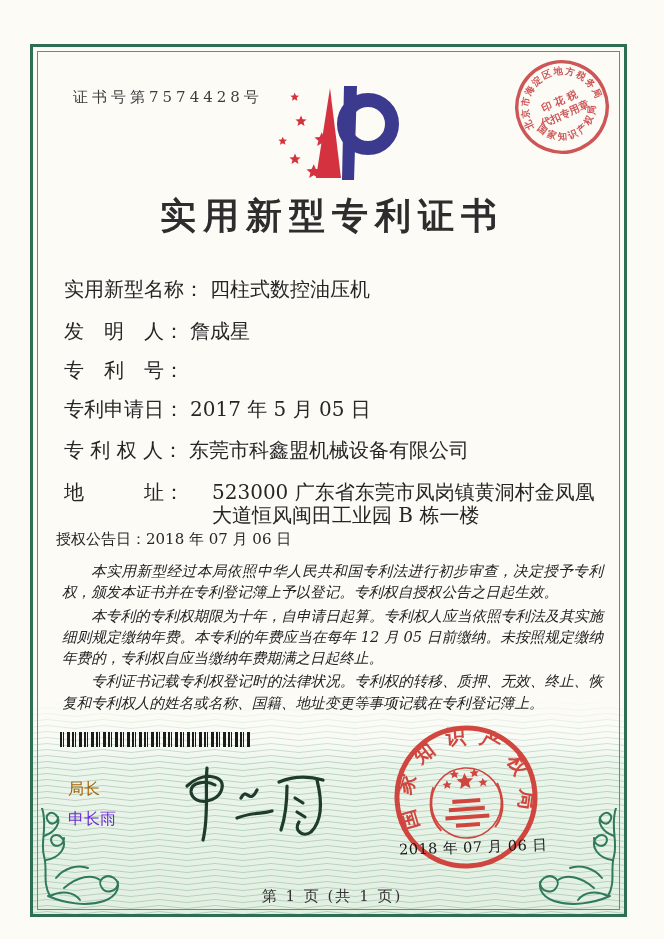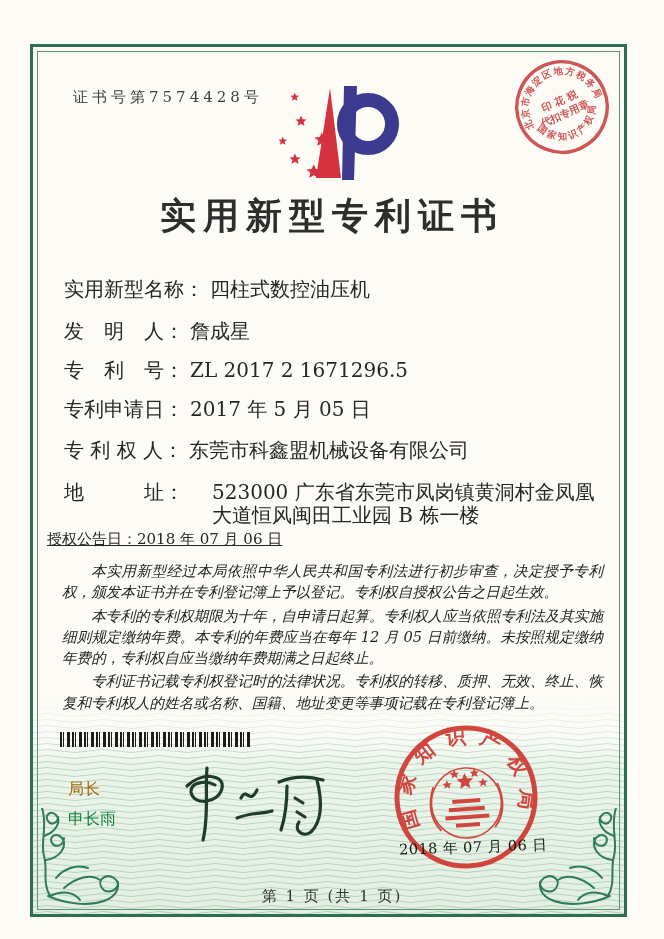--- a/index.html
+++ b/index.html
@@ -30,41 +30,41 @@
     position:absolute;left:0;top:192px;width:100%;text-align:center;
     font-size:36px;font-weight:bold;letter-spacing:7px;color:#2d2d2d;z-index:3;
   }
   .field{
     position:absolute;left:64px;width:540px;display:flex;
     font-size:20px;line-height:23px;color:#262626;z-index:3;
   }
   .field .flabel{flex:0 0 auto;white-space:pre;}
   .field .fvalue{margin-left:6px;}
   .field.addr .fvalue{width:392px;margin-left:28px;}
-  .grant-row{position:absolute;left:47px;top:528px;width:540px;display:flex;
-    font-size:15px;line-height:23px;z-index:3;color:#262626;text-decoration:underline;}
+  .grant-row{position:absolute;left:56px;top:528px;width:540px;display:flex;
+    font-size:15px;line-height:23px;z-index:3;color:#262626;}
   .grant-left{display:flex;}
   .grant-right{display:flex;margin-left:68px;}
   .paras{
     position:absolute;left:62px;top:560px;width:541px;z-index:3;
     font-size:14.6px;line-height:21.3px;text-align:justify;color:#222;
   }
   .paras p{margin:0 0 2px 0;text-indent:2em;font-style:italic;}
   .barcode{
     position:absolute;left:60px;top:732px;width:190px;height:15px;z-index:3;
     background:repeating-linear-gradient(90deg,#1c1c1c 0 2px,transparent 2px 3px,
       #1c1c1c 3px 4px,transparent 4px 7px,#1c1c1c 7px 10px,transparent 10px 12px);
   }
   .band{position:absolute;left:33px;top:700px;z-index:1;}
   .ornament{position:absolute;z-index:2;}
   .orn-bl{left:34px;top:808px;}
   .orn-br{left:512px;top:808px;transform:scaleX(-1);}
   .signer-title{position:absolute;left:68px;top:779px;font-size:16px;color:#a16207;z-index:3;
     font-family:"DejaVu Sans","Liberation Sans",sans-serif;}
-  .signer-name{position:absolute;left:68px;top:809px;font-size:16px;color:#15803d;z-index:3;
+  .signer-name{position:absolute;left:68px;top:809px;font-size:16px;color:#6d28d9;z-index:3;
     font-family:"DejaVu Sans","Liberation Sans",sans-serif;}
   .signature{position:absolute;left:175px;top:760px;z-index:3;}
   .seal{position:absolute;left:392px;top:723px;width:148px;height:148px;z-index:4;
     transform:rotate(-4deg);opacity:.93;}
   .seal-date{
     position:absolute;left:399px;top:838px;width:150px;z-index:5;
     font-size:14.5px;color:#141414;letter-spacing:.5px;transform:rotate(-2deg);
     white-space:nowrap;
   }
   .footer{
@@ -138,21 +138,20 @@
   <div class="field" style="top:278px">
     <span class="flabel">实用新型名称：</span>
     <span class="fvalue">四柱式数控油压机</span>
   </div>
   <div class="field" style="top:320px">
     <span class="flabel">发　明　人：</span>
     <span class="fvalue">詹成星</span>
   </div>
   <div class="field" style="top:359px">
     <span class="flabel">专　利　号：</span>
-    <span class="fvalue">ZL 2017 2 1671296.5</span>
   </div>
   <div class="field" style="top:398px">
     <span class="flabel">专利申请日：</span>
     <span class="fvalue">2017 年 5 月 05 日</span>
   </div>
   <div class="field" style="top:439px">
     <span class="flabel">专 利 权 人：</span>
     <span class="fvalue">东莞市科鑫盟机械设备有限公司</span>
   </div>
   <div class="field addr" style="top:481px">

